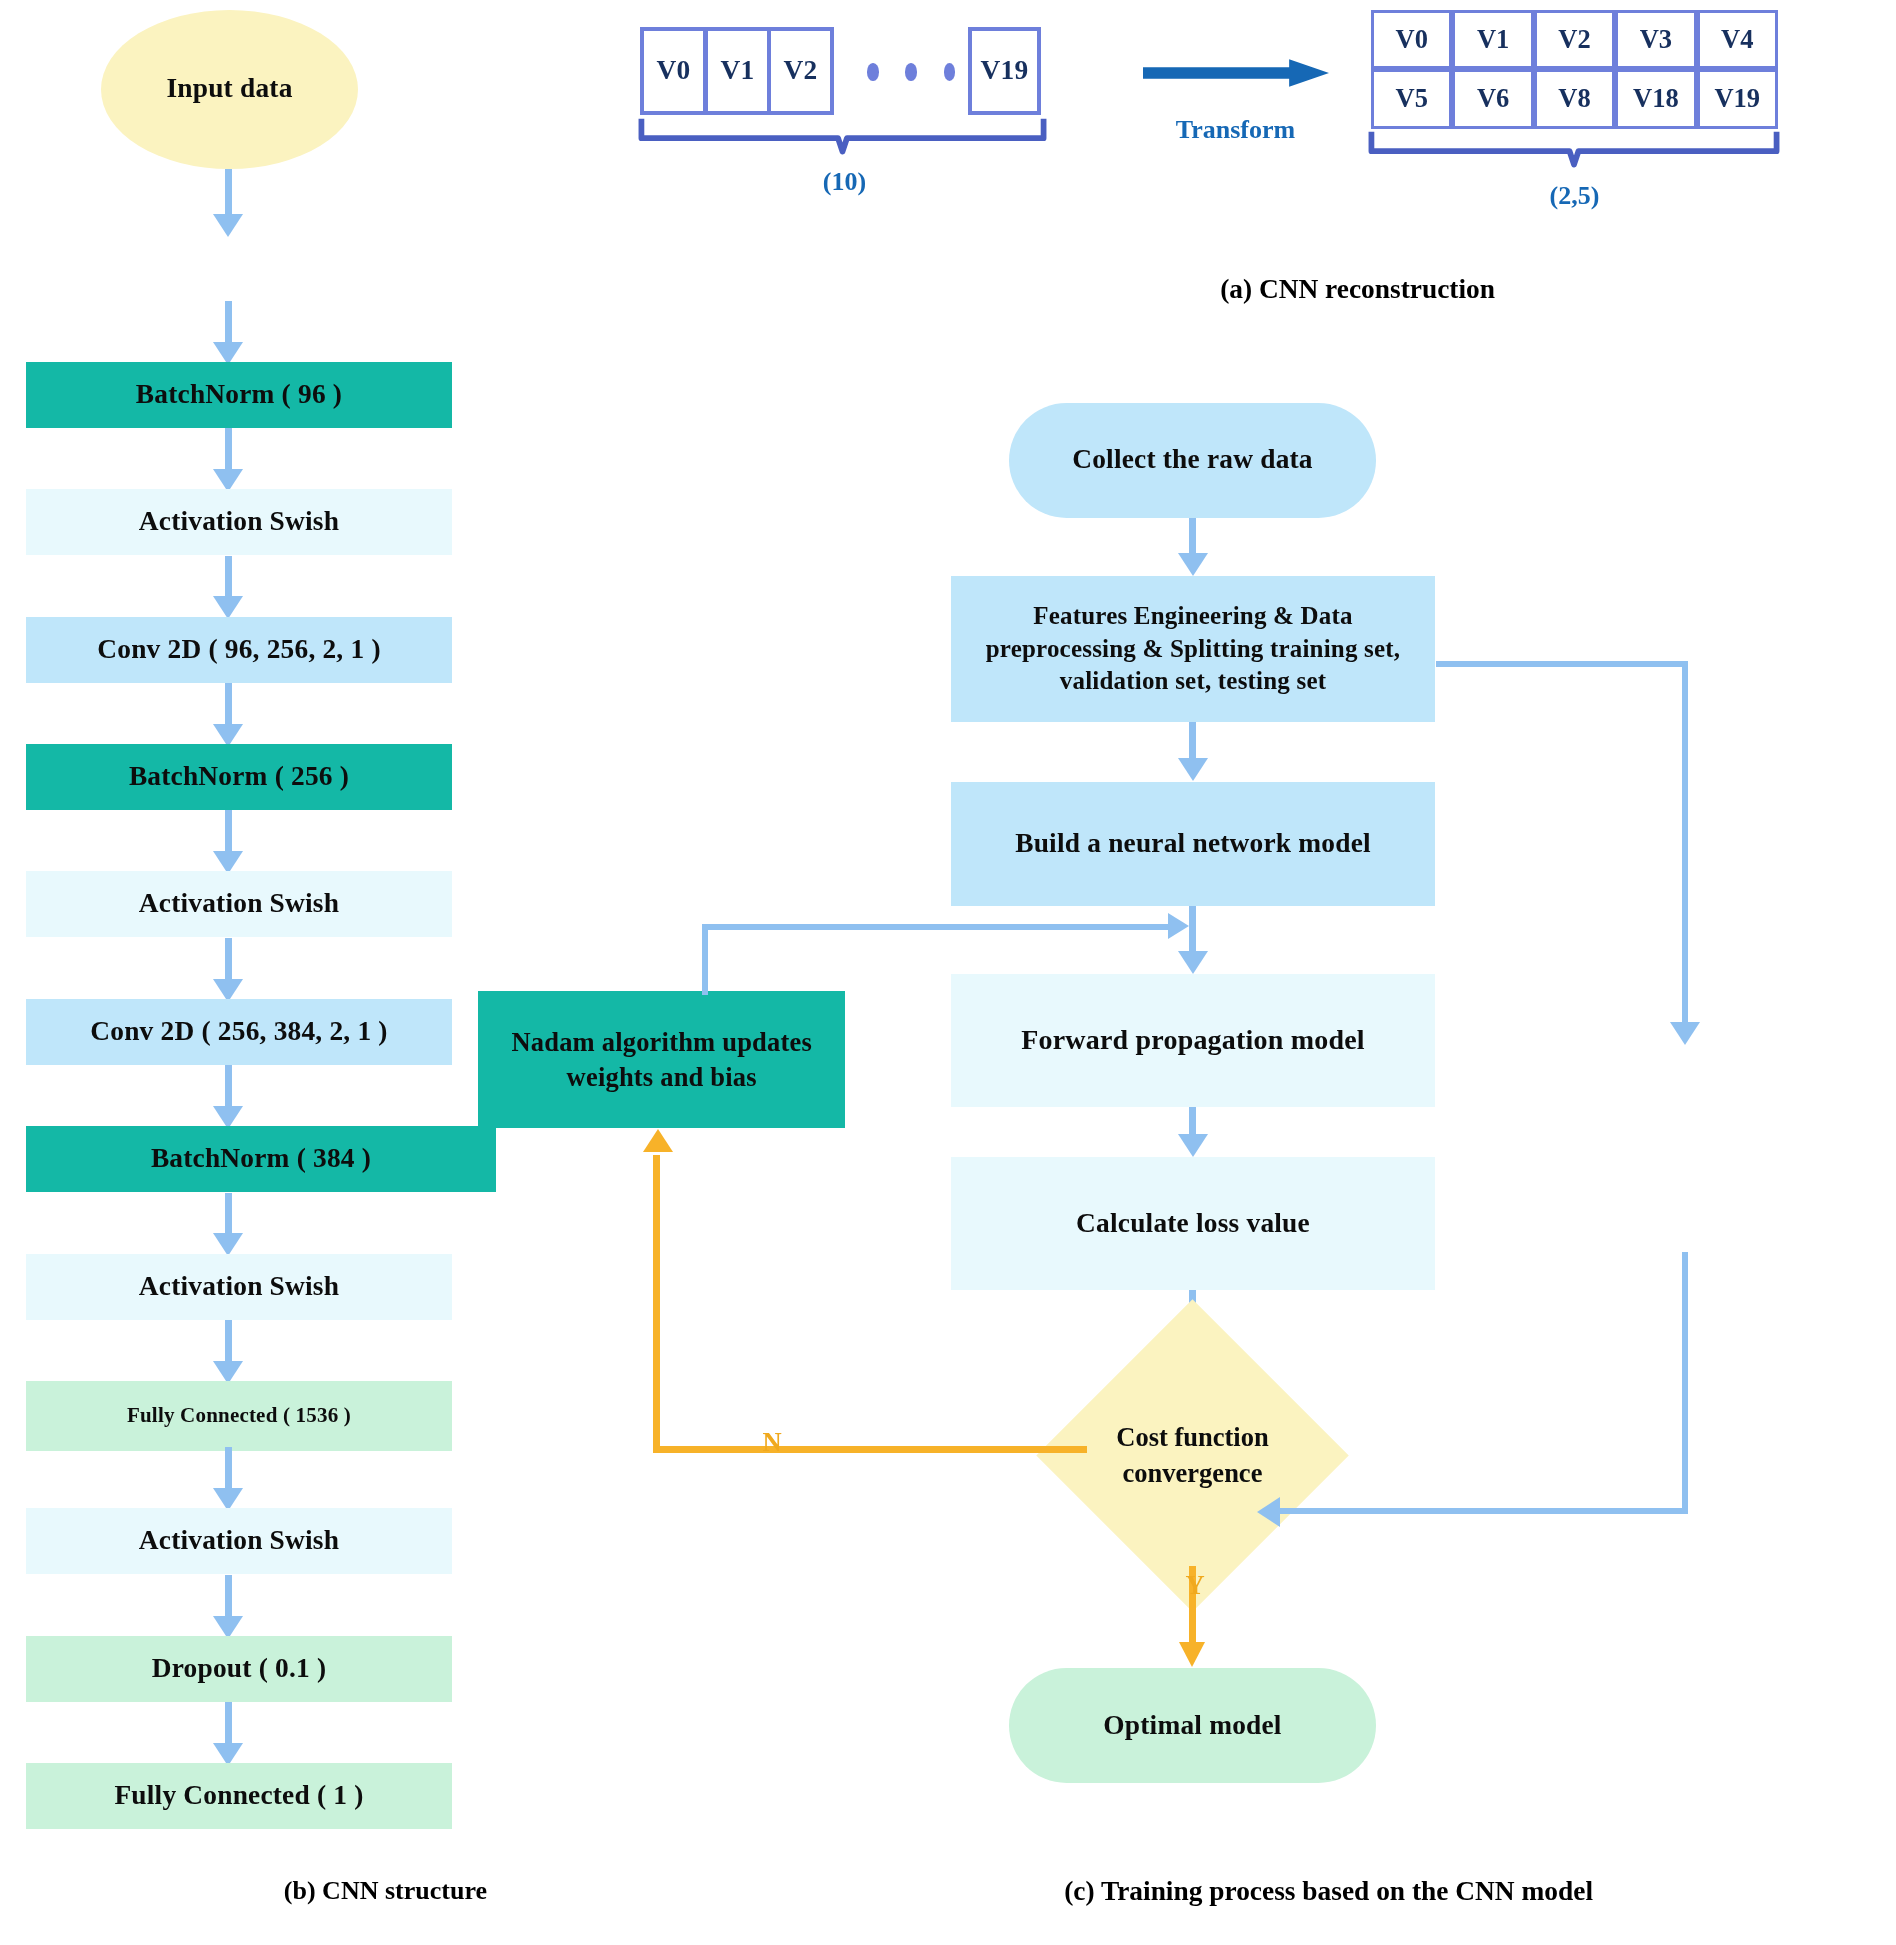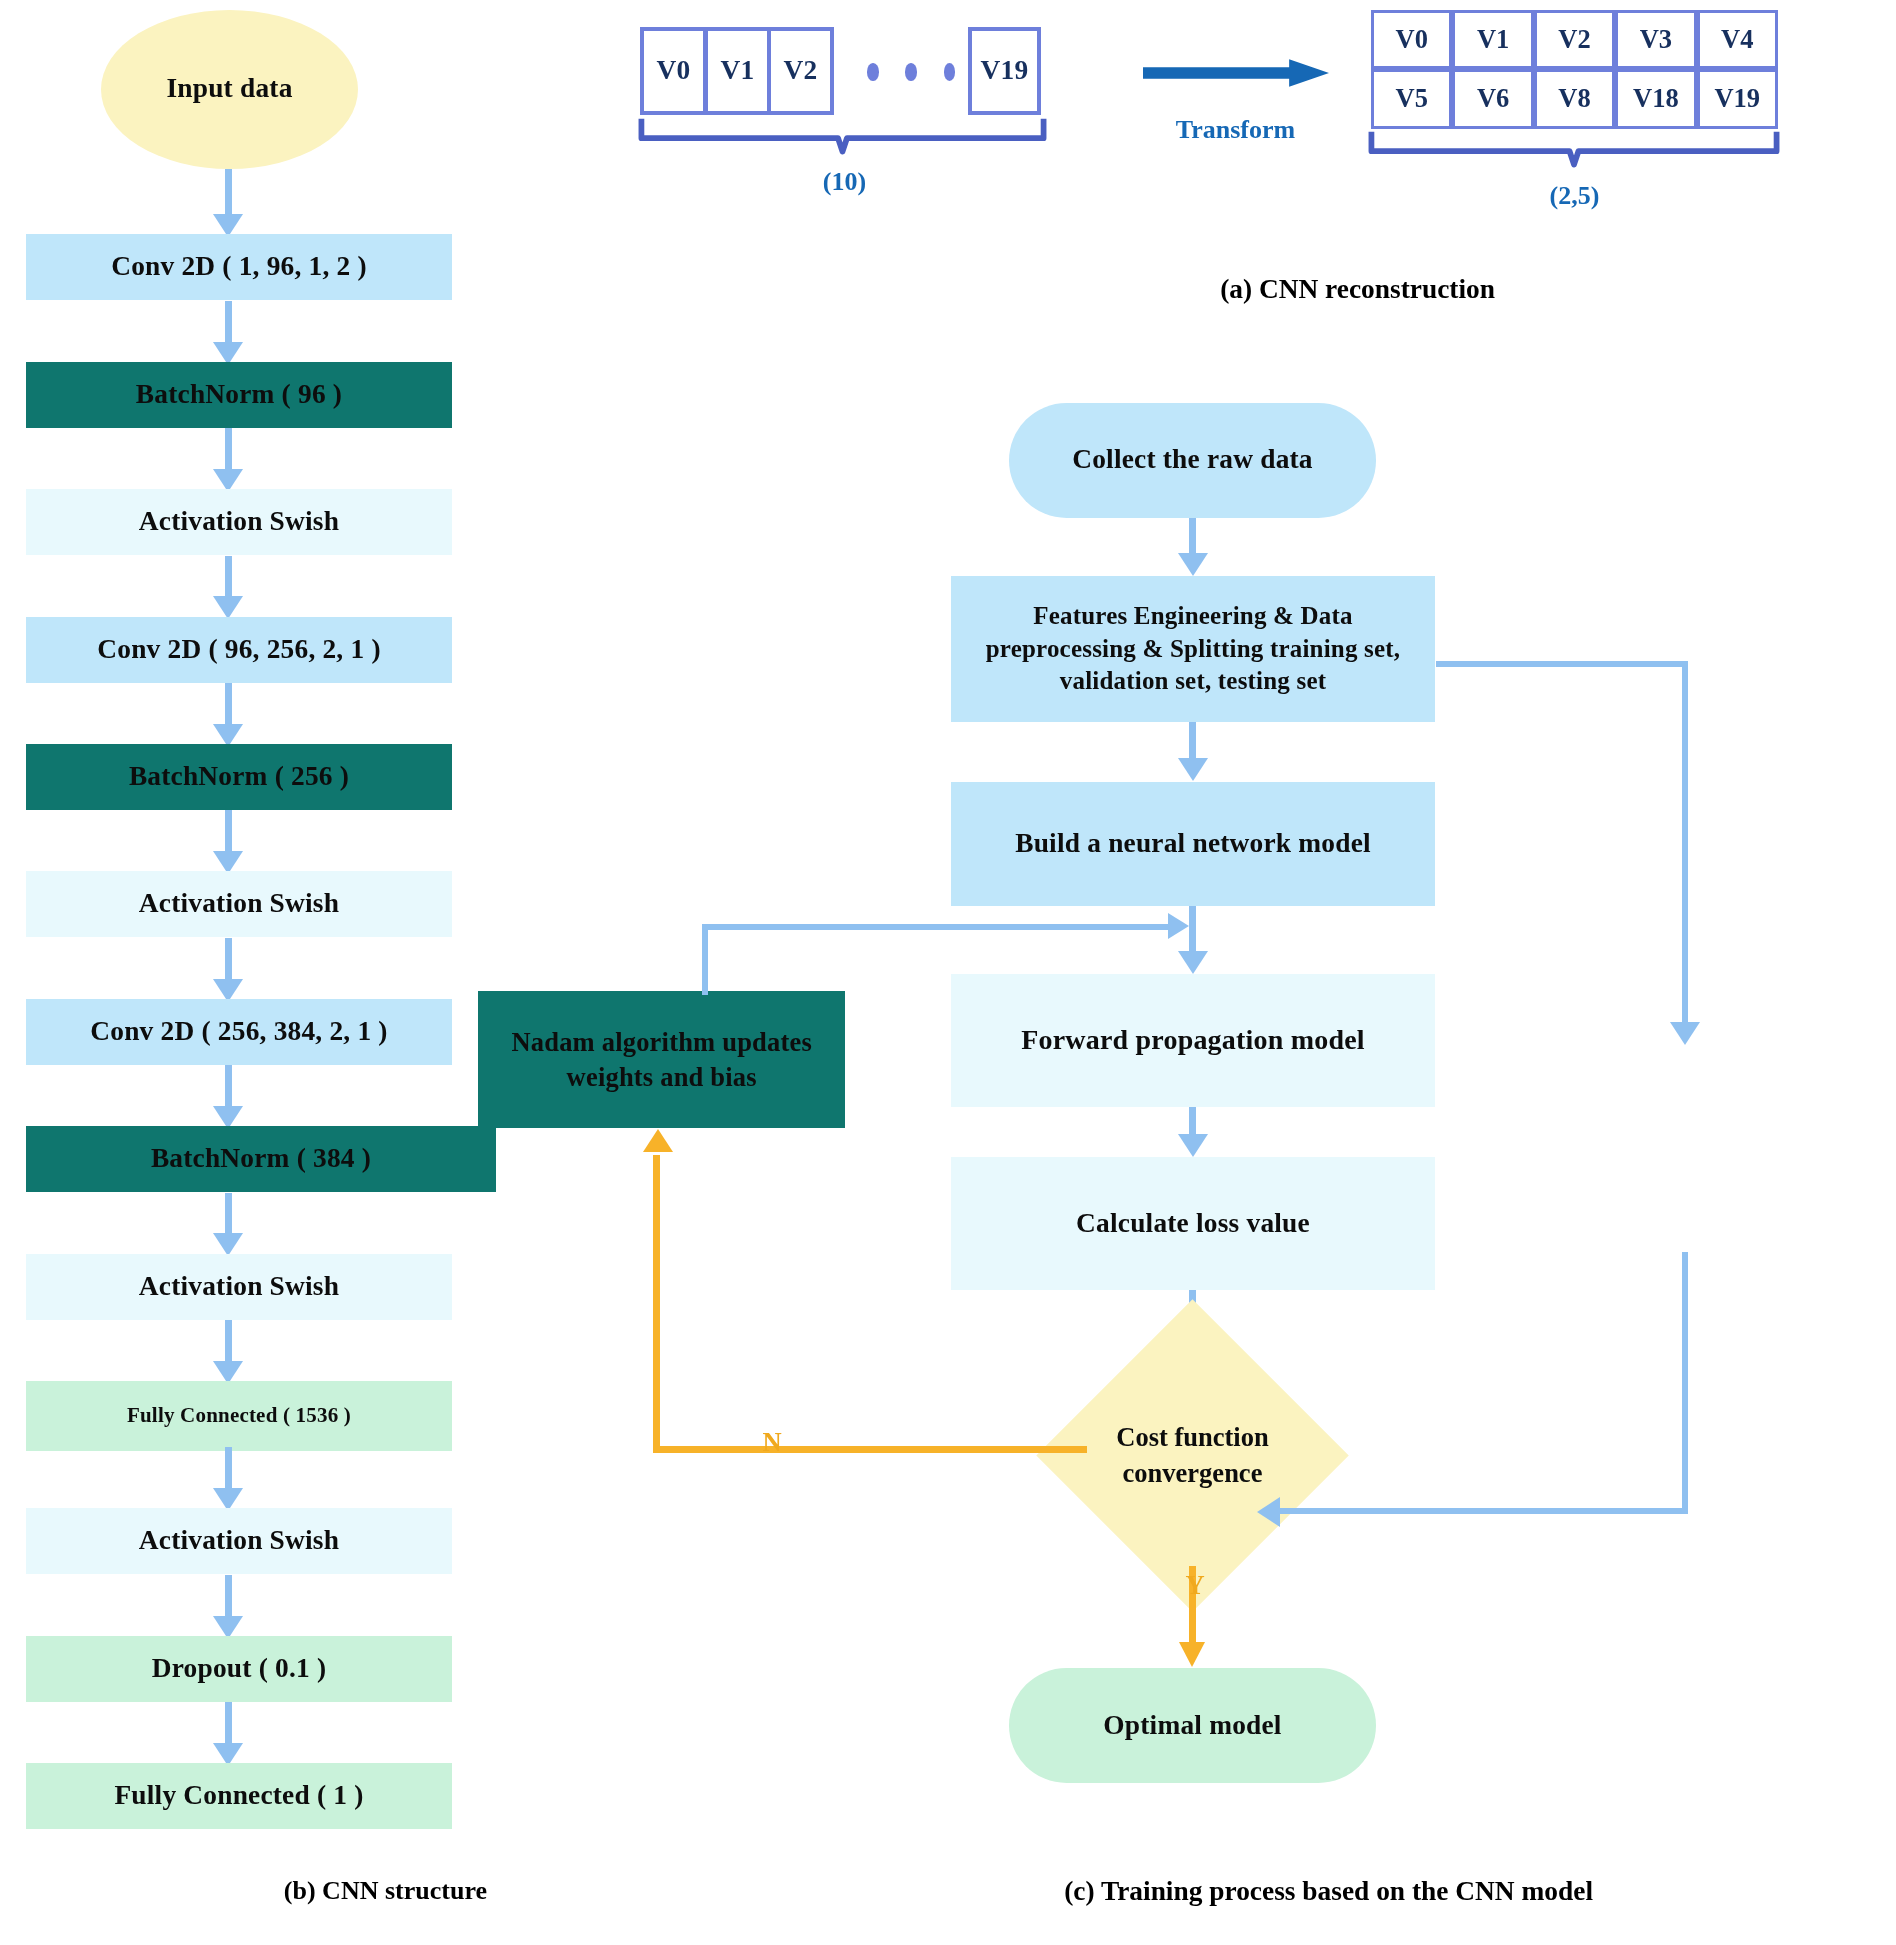--- a/index.html
+++ b/index.html
@@ -19,21 +19,21 @@
 
   
   .fbox{
     display:flex;align-items:center;justify-content:center;
     text-align:center;
     font-weight:bold;
     line-height:1.30;
     letter-spacing:0.2px;
   }
   .c-blue   {background:#bfe6fa;}
-  .c-paleblue{background:#0f766e;}
+  .c-paleblue{background:#14b8a6;}
   .c-ice    {background:#e8f9fd;}
   .c-green  {background:#c9f2da;}
 
   
   .ellipse{border-radius:50%;}
   .stadium{border-radius:84px;}
 
   
   .v-line{background:#8fc0f0;}
   .v-head{
@@ -120,23 +120,20 @@
 
   <div class="abs" style="left:0;top:0;width:487px;height:1946px;">
 
     <div class="abs fbox ellipse" style="left:101px;top:9.7px;width:257px;height:159px;background:#fbf3c0;font-size:27.4px;">
       <span>Input data</span>
     </div>
 
     <div class="abs v-line" style="left:225px;top:169px;width:7px;height:49px;"></div>
     <div class="abs v-head" style="left:213px;top:214px;"></div>
 
-    <div class="abs fbox c-blue" style="left:26px;top:234px;width:426px;height:66px;font-size:27.4px;">
-      <span>Conv 2D ( 1, 96, 1, 2 )</span>
-    </div>
 
     <div class="abs v-line" style="left:225px;top:301px;width:7px;height:44px;"></div>
     <div class="abs v-head" style="left:213px;top:342px;"></div>
 
     <div class="abs fbox c-paleblue" style="left:26px;top:362px;width:426px;height:66px;font-size:27.4px;">
       <span>BatchNorm ( 96 )</span>
     </div>
 
     <div class="abs v-line" style="left:225px;top:428px;width:7px;height:44px;"></div>
     <div class="abs v-head" style="left:213px;top:469px;"></div>

